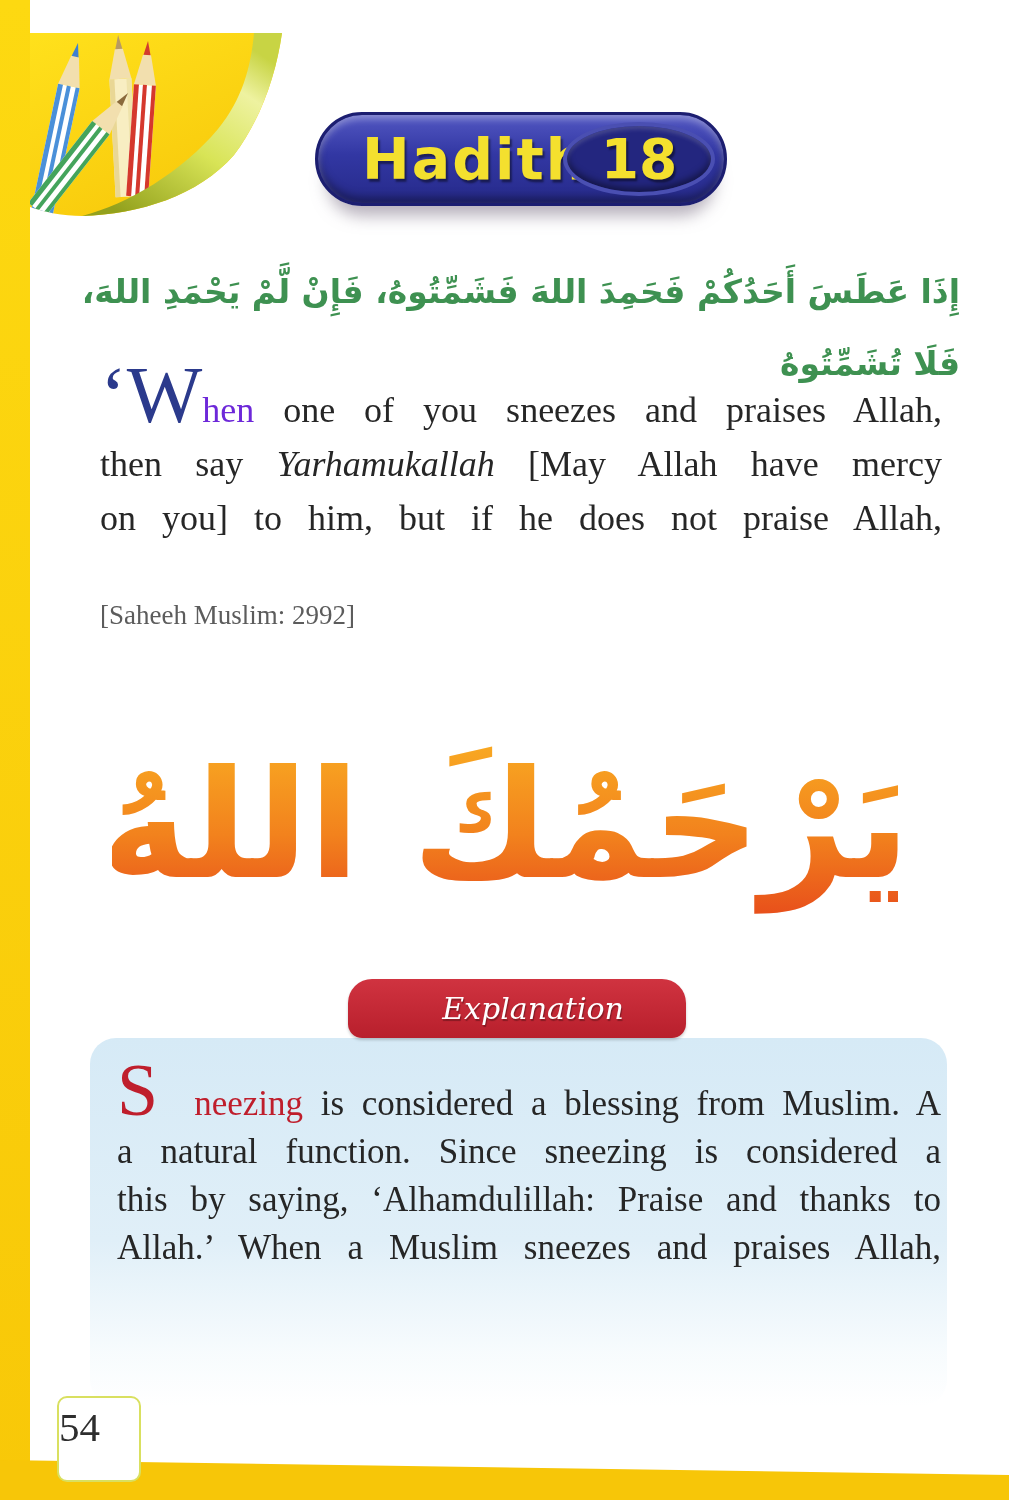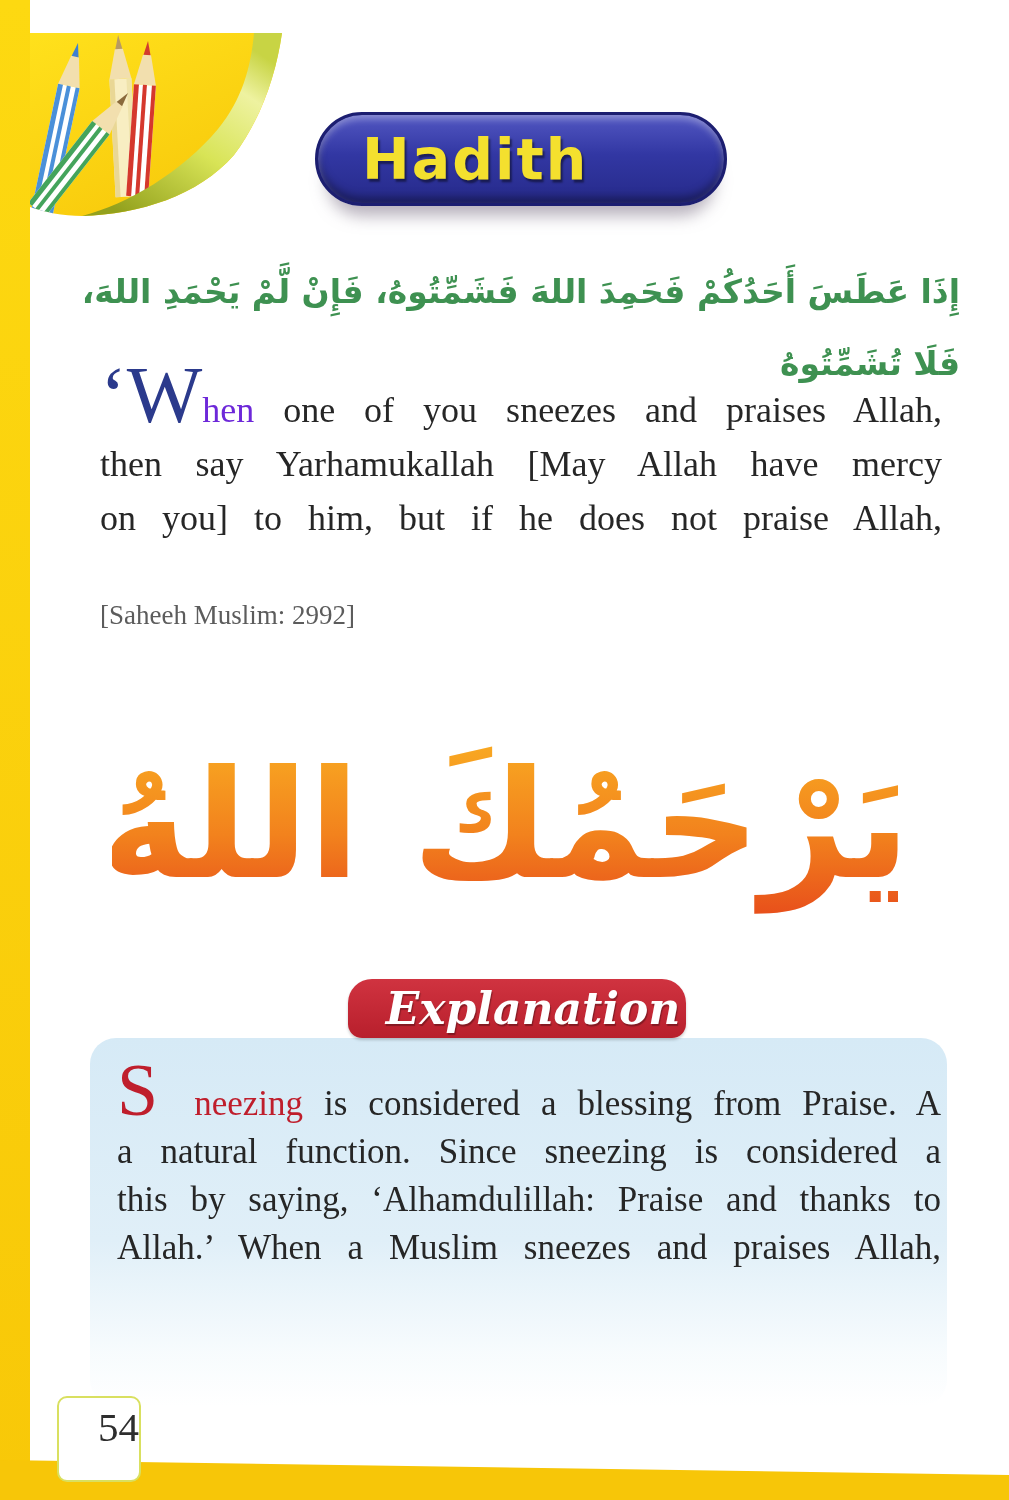--- a/index.html
+++ b/index.html
@@ -45,50 +45,50 @@
     font-family:"DejaVu Sans", sans-serif;font-weight:bold;font-size:33px;line-height:72px;
     color:#3e9151;z-index:5;
   }
   
   .translation{position:absolute;left:100px;top:368px;width:842px;
     font-size:36px;line-height:54px;color:#262626;z-index:5;}
   .jline{text-align:justify;text-align-last:justify;}
   .lline{text-align:left;}
   .cap-blue{font-size:80px;line-height:54px;color:#2b3a8c;}
   .blue-text{color:#6d28d9;}
-  .italic{}
+  .italic{font-style:italic;}
   .citation{position:absolute;left:100px;top:600px;width:842px;text-align:left;
     font-size:27px;color:#5c5c5c;z-index:5;}
   
   .calligraphy{position:absolute;left:112px;top:655px;width:786px;height:310px;z-index:5;}
   
   .explanation-banner{
     position:absolute;left:348px;top:979px;width:338px;height:59px;
     background:linear-gradient(180deg,#d03340 0%,#b81f2c 100%);
     border-radius:24px 24px 14px 14px;display:flex;align-items:center;justify-content:center;
     z-index:6;box-shadow:0 2px 3px rgba(0,0,0,.2);
   }
   .explanation-banner span{
-    font-family:"DejaVu Serif", serif;font-style:italic;font-weight:bold;font-size:44px;
+    font-family:"DejaVu Serif", serif;font-style:italic;font-weight:normal;font-size:30px;
     color:#ffffff;text-shadow:1px 2px 1px rgba(0,0,0,.3);margin-left:32px;
   }
   .explanation-box{
     position:absolute;left:90px;top:1038px;width:857px;height:368px;border-radius:26px;
     background:linear-gradient(180deg,#d6eaf6 0%,#e0eff8 55%,rgba(240,248,252,.55) 85%,rgba(255,255,255,0) 100%);
     z-index:5;
   }
   .explanation-text{position:absolute;left:117px;top:1066px;width:824px;
     font-size:35px;line-height:48px;color:#262626;z-index:6;}
   .cap-red{font-size:74px;line-height:48px;color:#bf1e2c;}
   .red-text{color:#bf1e2c;margin-left:36px;}
   
   .page-number{
     position:absolute;left:57px;top:1396px;width:84px;height:86px;background:#ffffff;
     border:2px solid #d9e060;border-radius:10px;box-sizing:border-box;z-index:7;
-    display:flex;justify-content:flex-end;align-items:flex-start;
+    display:flex;justify-content:flex-start;align-items:flex-start;
   }
   .page-number span{font-size:41px;color:#2e2e2e;line-height:58px;}
 </style>
 </head>
 <body>
 
 <div class="strip-top"></div>
 <div class="strip-left"></div>
 <div class="band-bottom"></div>
 
@@ -147,20 +147,23 @@
       <rect x="-2" y="44" width="4" height="104" fill="#44a45c"></rect>
       <rect x="7" y="44" width="4" height="104" fill="#44a45c"></rect>
     </g>
   </g>
 
   <path d="M252,0 C246,42 231,86 204,122 C168,163 110,181 52,183 C98,171 152,139 188,96 C212,67 221,34 224,0 Z" fill="url(#curlGrad)"></path>
 </svg>
 
 <div class="hadith-banner">
   <span class="hadith-title">Hadith</span>
+  <span class="hadith-number-oval">
+    <span>18</span>
+  </span>
 </div>
 
 <div class="arabic-hadith" dir="rtl">إِذَا عَطَسَ أَحَدُكُمْ فَحَمِدَ اللهَ فَشَمِّتُوهُ، فَإِنْ لَّمْ يَحْمَدِ اللهَ، فَلَا تُشَمِّتُوهُ</div>
 
 <div class="translation">
   <div class="jline"><span class="cap-blue">‘W</span><span class="blue-text">hen</span><span> one of you sneezes and praises Allah,</span></div>
   <div class="jline"><span>then say </span><span class="italic">Yarhamukallah</span><span> [May Allah have mercy</span></div>
   <div class="jline">on you] to him, but if he does not praise Allah,</div>
 </div>
 
@@ -176,21 +179,21 @@
   </defs>
   <text x="393" y="222" text-anchor="middle" direction="rtl" font-family="DejaVu Sans, sans-serif" font-size="150" font-weight="bold" fill="url(#calliGrad)">يَرْحَمُكَ اللهُ</text>
 </svg>
 
 <div class="explanation-banner">
   <span>Explanation</span>
 </div>
 
 <div class="explanation-box"></div>
 <div class="explanation-text">
-  <div class="jline"><span class="cap-red">S</span><span class="red-text">neezing</span><span> is considered a blessing from Praise. A</span></div>
+  <div class="jline"><span class="cap-red">S</span><span class="red-text">neezing</span><span> is considered a blessing from Muslim. A</span></div>
   <div class="jline">a natural function. Since sneezing is considered a</div>
   <div class="jline">this by saying, ‘Alhamdulillah: Praise and thanks to</div>
   <div class="jline">Allah.’ When a Muslim sneezes and praises Allah,</div>
 </div>
 
 <div class="page-number">
   <span>54</span>
 </div>
 
 </body></html>

